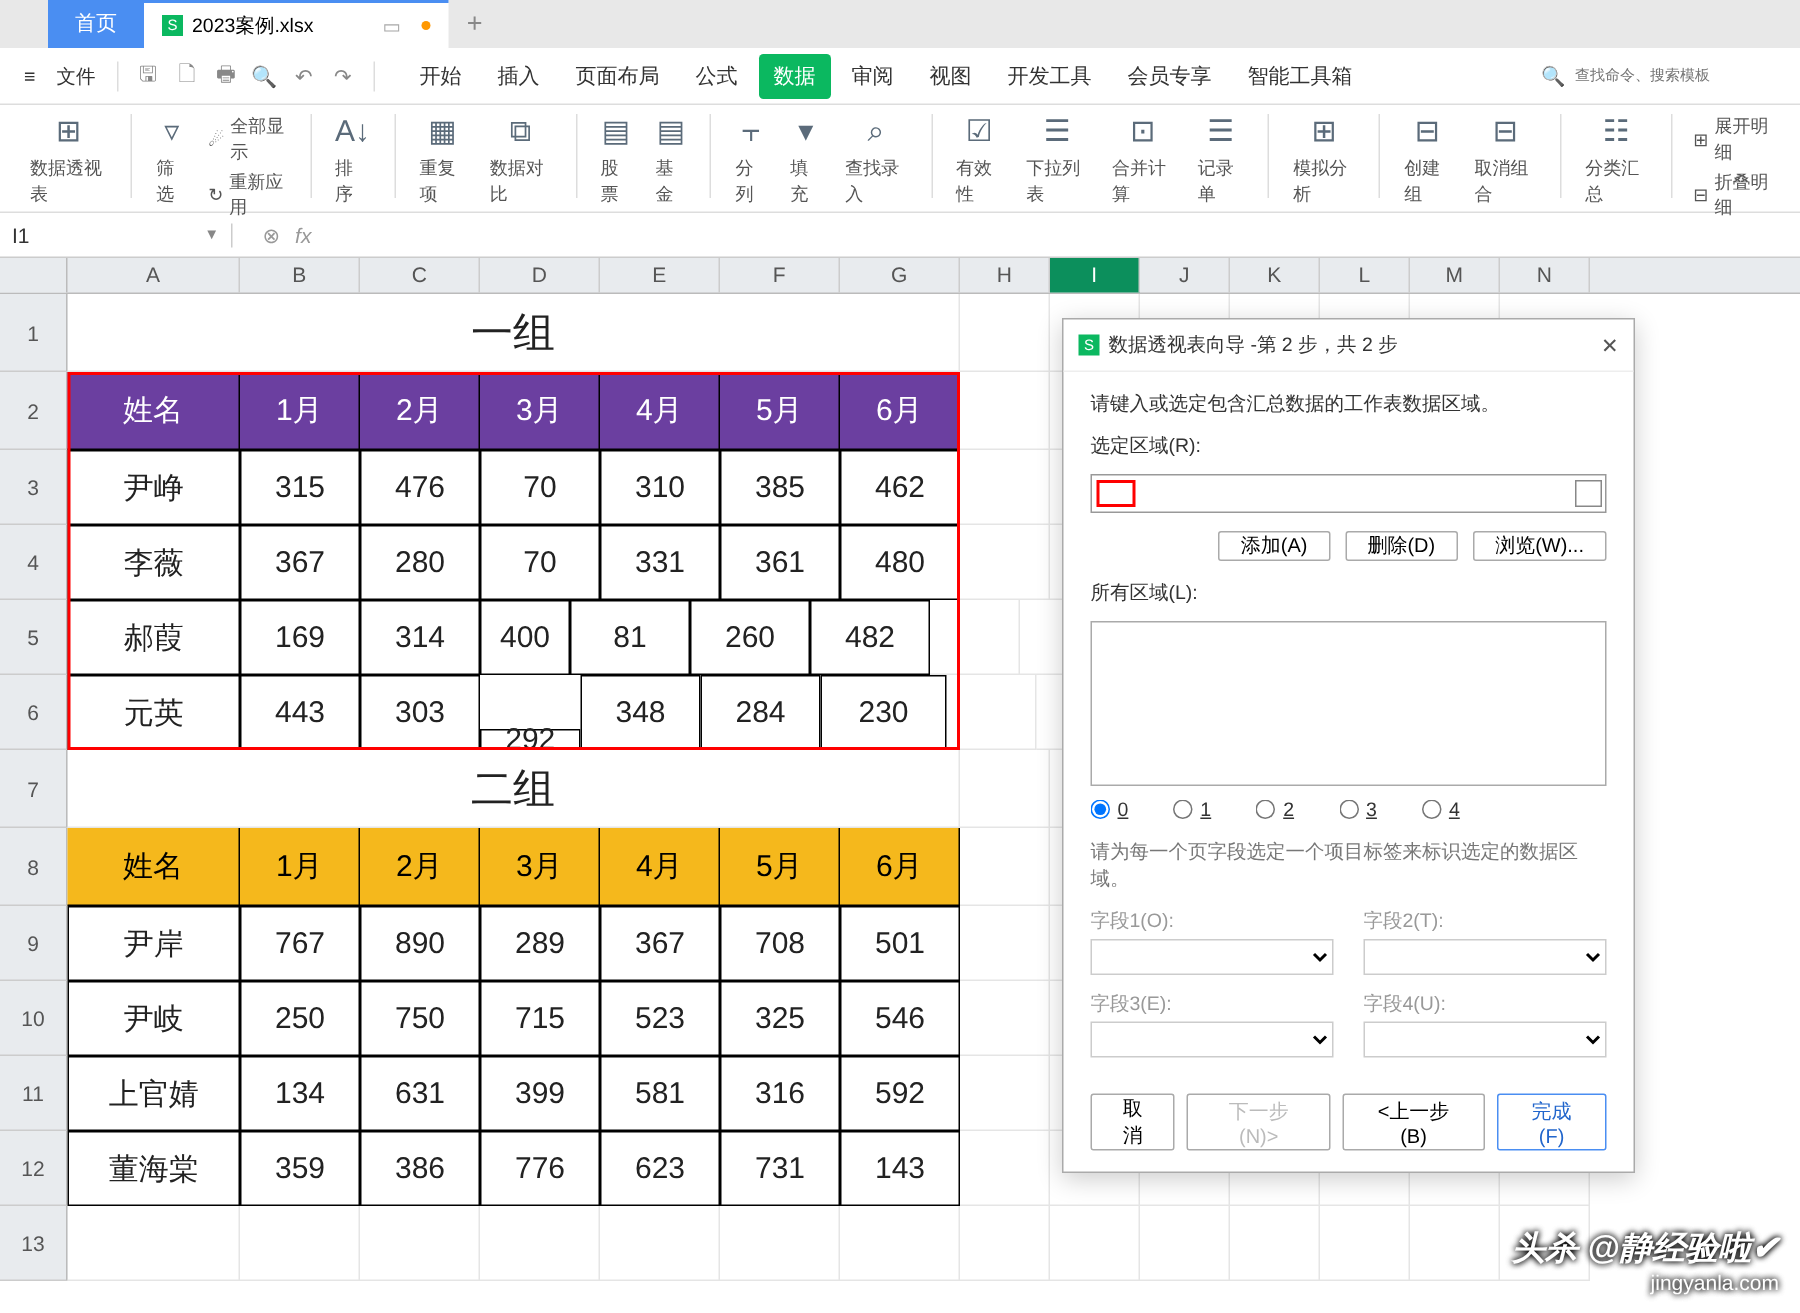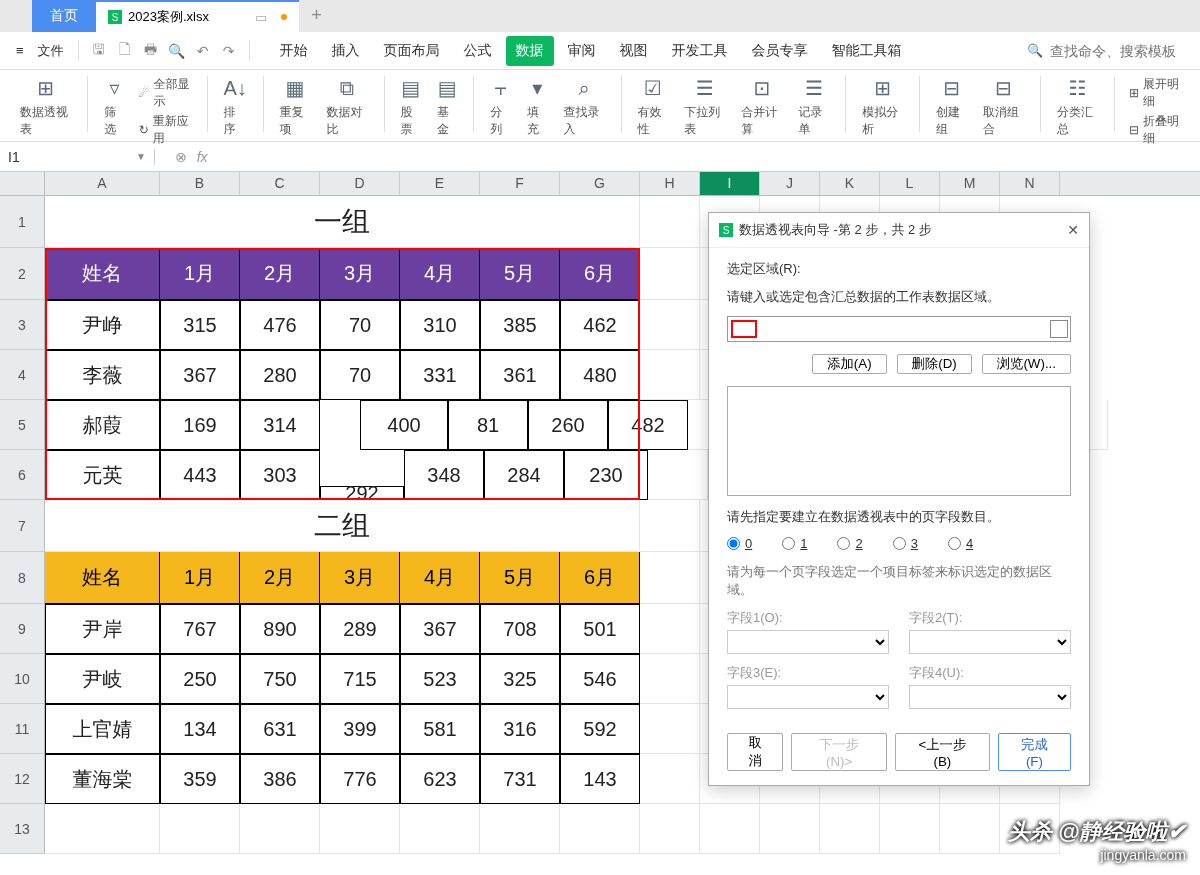--- a/index.html
+++ b/index.html
@@ -13,21 +13,21 @@
 
 .menubar { height:38px; display:flex; align-items:center; padding:0 10px; gap:4px; border-bottom:1px solid #ddd; font-size:13px; color:#333; }
 .mb-left { display:flex; align-items:center; gap:2px; }
 .mb-left .h { padding:4px 6px; cursor:pointer; }
 .mb-sep { width:1px; height:20px; background:#ddd; margin:0 6px; }
 .icon-btn { width:24px; height:24px; display:inline-flex; align-items:center; justify-content:center; color:#888; cursor:pointer; font-size:14px; }
 .menu-tabs { display:flex; gap:4px; margin-left:10px; }
 .menu-tabs .mt { padding:6px 10px; cursor:pointer; font-size:14px; }
 .menu-tabs .mt.active { background:#0bb860; color:#fff; border-radius:3px; }
 .search-box { margin-left:auto; display:flex; align-items:center; color:#aaa; font-size:13px; gap:6px; }
-.search-box input { border:none; outline:none; font-size:14px; width:140px; }
+.search-box input { border:none; outline:none; font-size:10px; width:140px; }
 
 .ribbon { height:72px; border-bottom:1px solid #ddd; display:flex; align-items:flex-start; padding:6px 14px 2px; gap:4px; font-size:12px; color:#555; }
 .rgrp { display:flex; flex-direction:column; align-items:center; justify-content:flex-end; height:62px; padding:0 6px; cursor:pointer; gap:4px; }
 .rgrp .ri { font-size:20px; color:#5b6b7a; }
 .rgrp2 { display:flex; flex-direction:column; gap:3px; padding:0 4px; }
 .rbtn { display:flex; align-items:center; gap:4px; cursor:pointer; color:#555; }
 .vsep { width:1px; background:#ddd; height:56px; margin:0 6px; }
 
 .formula-row { height:30px; display:flex; align-items:center; border-bottom:1px solid #ccc; }
 .name-box { width:155px; border-right:1px solid #ccc; padding:0 8px; font-size:14px; color:#333; display:flex; align-items:center; justify-content:space-between; }
@@ -313,38 +313,38 @@
         <div class="cell" style="width: 60px;"></div>
         <div class="cell" style="width: 60px;"></div>
         <div class="cell" style="width: 60px;"></div>
         <div class="cell" style="width: 60px;"></div>
       </div>
       <div class="row" style="height: 50px;">
         <div class="rh">5</div>
         <div class="cell datac" style="width: 115px;">郝葭</div>
         <div class="cell datac" style="width: 80px;">169</div>
         <div class="cell datac" style="width: 80px;">314</div>
-        <div class="cell datac" style="width: 88px; margin-left: 40px;">400</div>
+        <div class="cell datac" style="width: 60px;">400</div>
         <div class="cell datac" style="width: 80px;">81</div>
         <div class="cell datac" style="width: 80px;">260</div>
         <div class="cell datac" style="width: 80px;">482</div>
         <div class="cell" style="width: 60px;"></div>
         <div class="cell" style="width: 60px;"></div>
         <div class="cell" style="width: 60px;"></div>
         <div class="cell" style="width: 60px;"></div>
         <div class="cell" style="width: 60px;"></div>
         <div class="cell" style="width: 60px;"></div>
         <div class="cell" style="width: 60px;"></div>
       </div>
       <div class="row" style="height: 50px;">
         <div class="rh">6</div>
         <div class="cell datac" style="width: 115px;">元英</div>
         <div class="cell datac" style="width: 80px;">443</div>
         <div class="cell datac" style="width: 80px;">303</div>
-        <div class="cell datac" style="width: 84px; margin-top: 36px;">292</div>
+        <div class="cell datac" style="width: 67px; margin-top: 36px;">292</div>
         <div class="cell datac" style="width: 80px;">348</div>
         <div class="cell datac" style="width: 80px;">284</div>
         <div class="cell datac" style="width: 84px;">230</div>
         <div class="cell" style="width: 60px;"></div>
         <div class="cell" style="width: 60px;"></div>
         <div class="cell" style="width: 60px;"></div>
         <div class="cell" style="width: 60px;"></div>
         <div class="cell" style="width: 60px;"></div>
         <div class="cell" style="width: 60px;"></div>
         <div class="cell" style="width: 60px;"></div>
@@ -465,33 +465,33 @@
   <div class="tbl1" id="redbox" style="left: 45px; top: 76px; width: 595px; height: 252px;"></div>
 </div>
 
 <div class="dialog">
   <div class="dlg-title">
     <span class="tab-ico">S</span>
     <span>数据透视表向导 -第 2 步，共 2 步</span>
     <span class="x">✕</span>
   </div>
   <div class="dlg-body">
+    <p>请键入或选定包含汇总数据的工作表数据区域。</p>
     <p>选定区域(R):</p>
-    <p>请键入或选定包含汇总数据的工作表数据区域。</p>
     <div class="inp">
       <div class="red-cursor"></div>
       <div class="pick"></div>
     </div>
     <div class="btn-row">
       <button class="btn">添加(A)</button>
       <button class="btn">删除(D)</button>
       <button class="btn">浏览(W)...</button>
     </div>
+    <p>所有区域(L):</p>
     <div class="listbox"></div>
-    <p style="margin-top:12px">请先指定要建立在数据透视表中的页字段数目。</p>
     <div class="radio-row" id="radio-row">
         <label>
           <input type="radio" name="pc" checked="" style="">
           <u>0</u>
         </label>
         <label>
           <input type="radio" name="pc" style="">
           <u>1</u>
         </label>
         <label>

